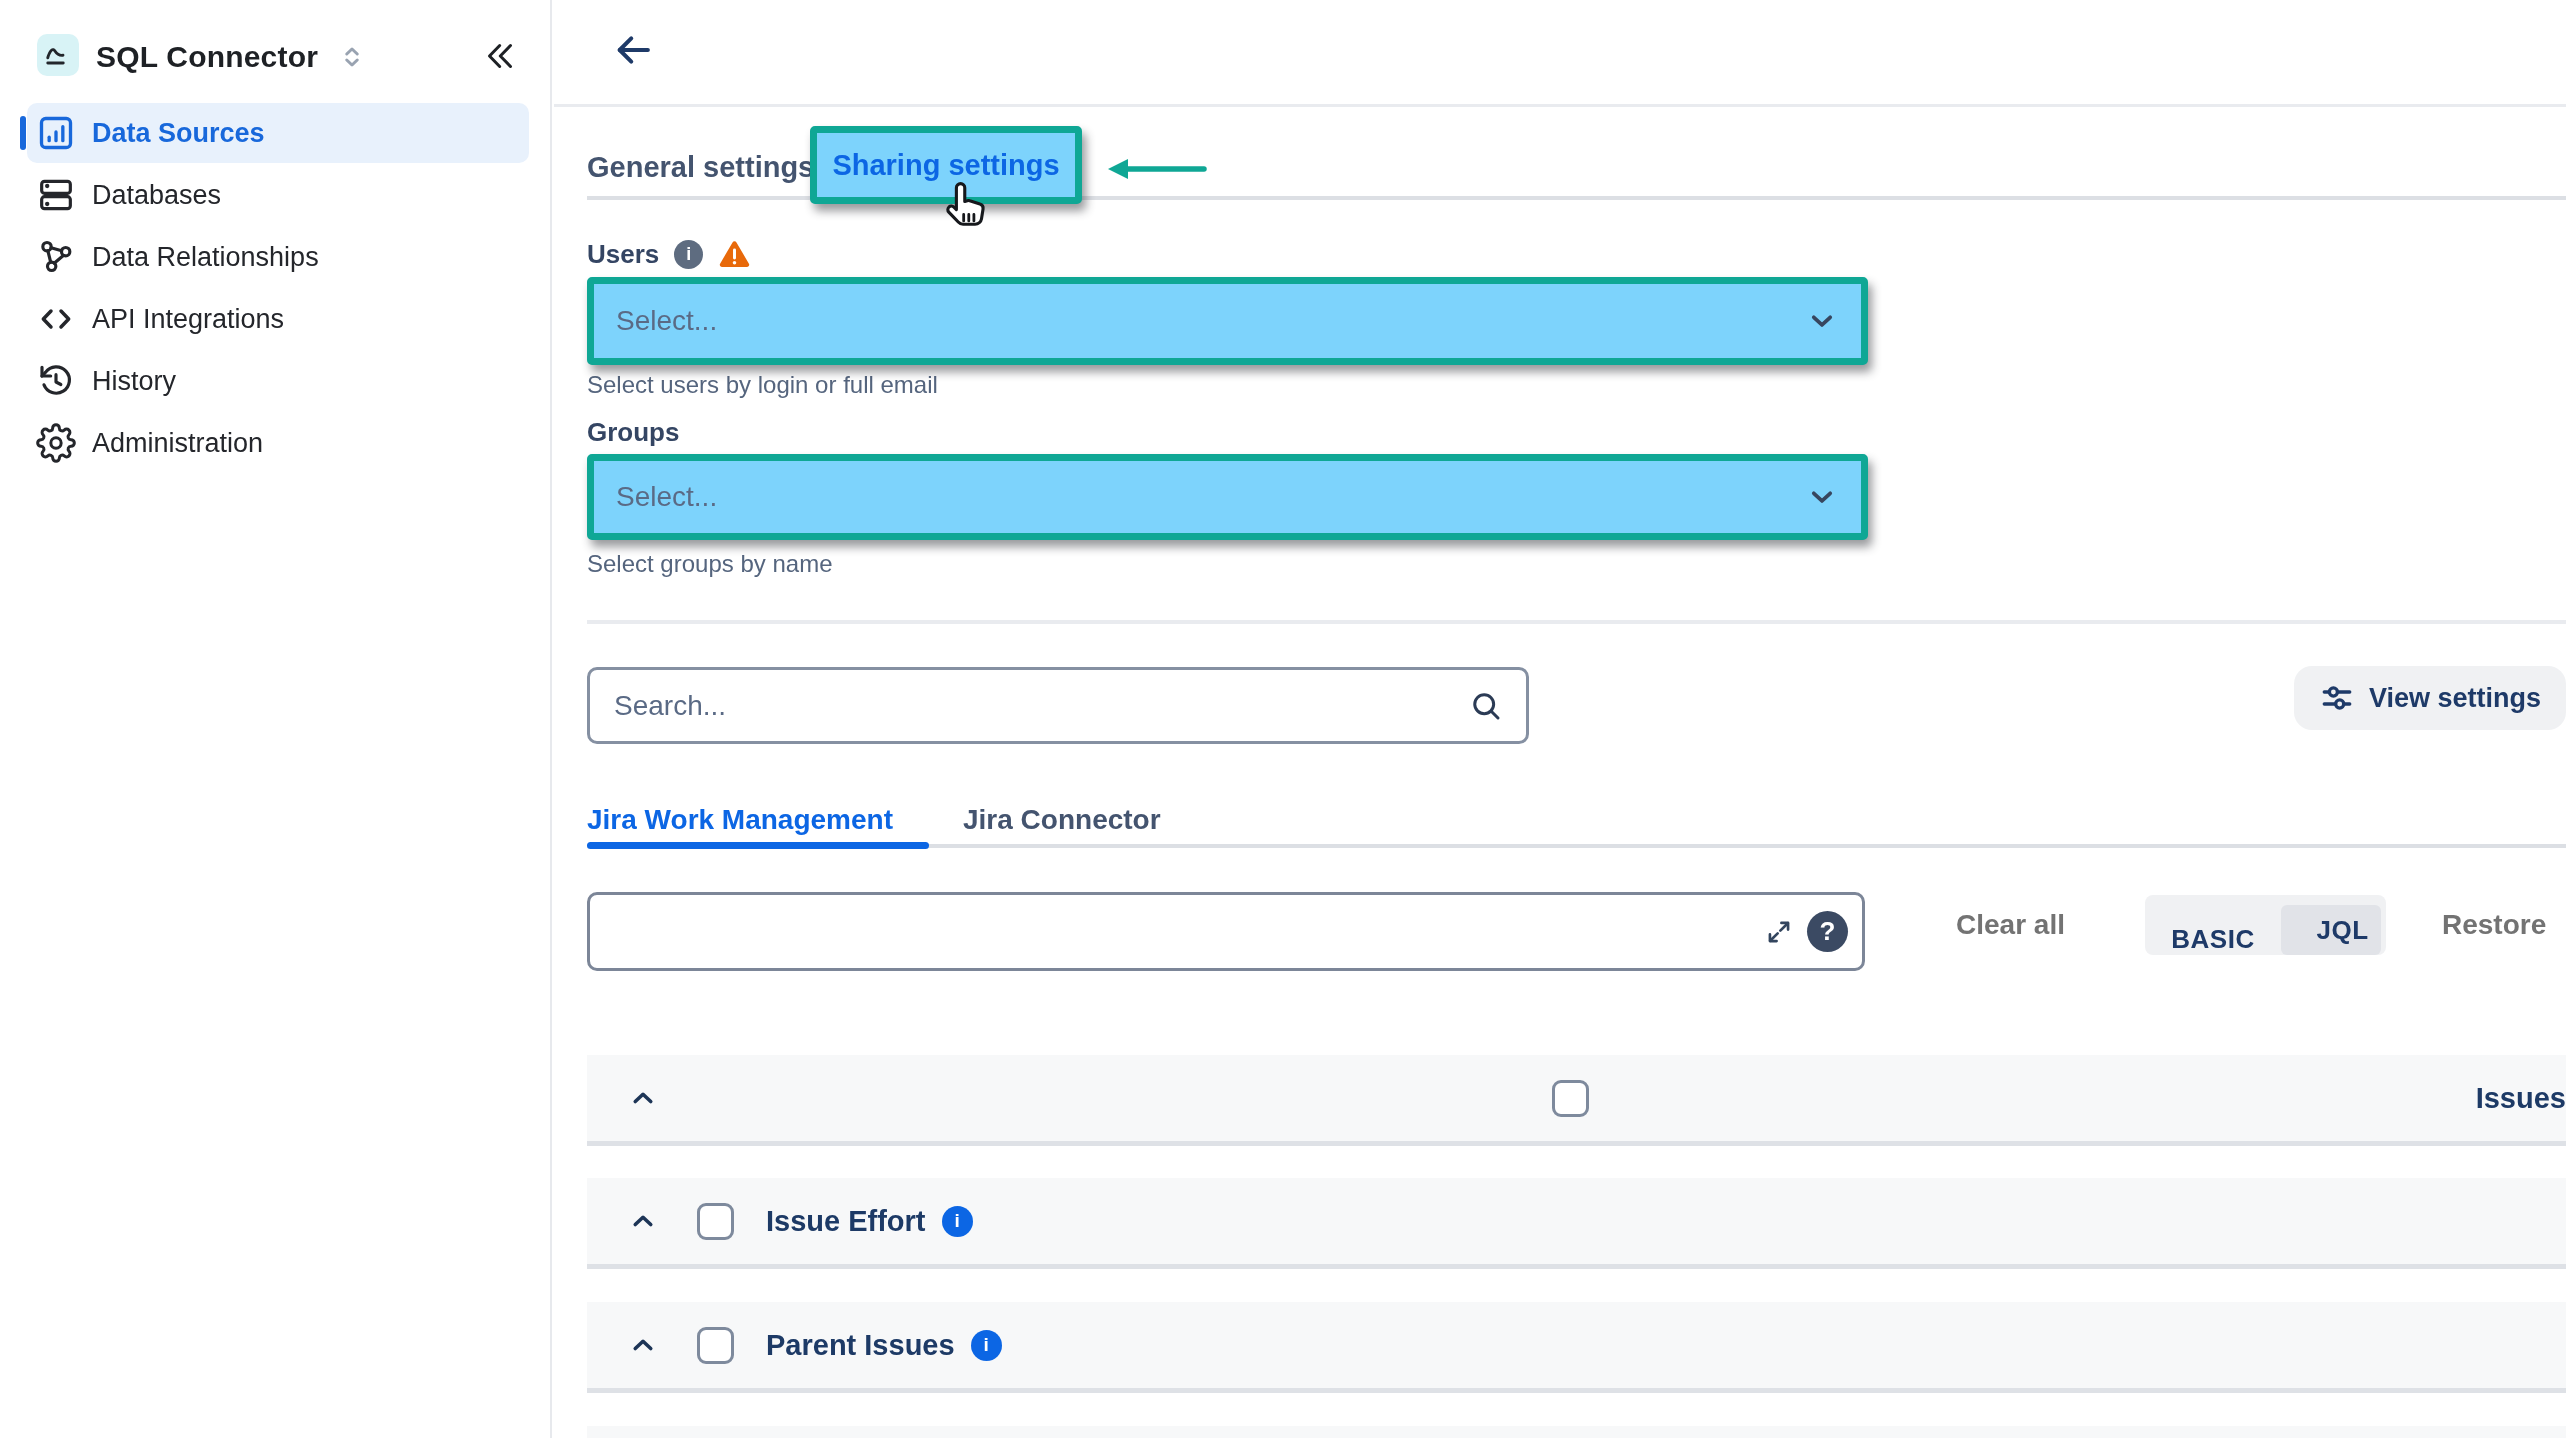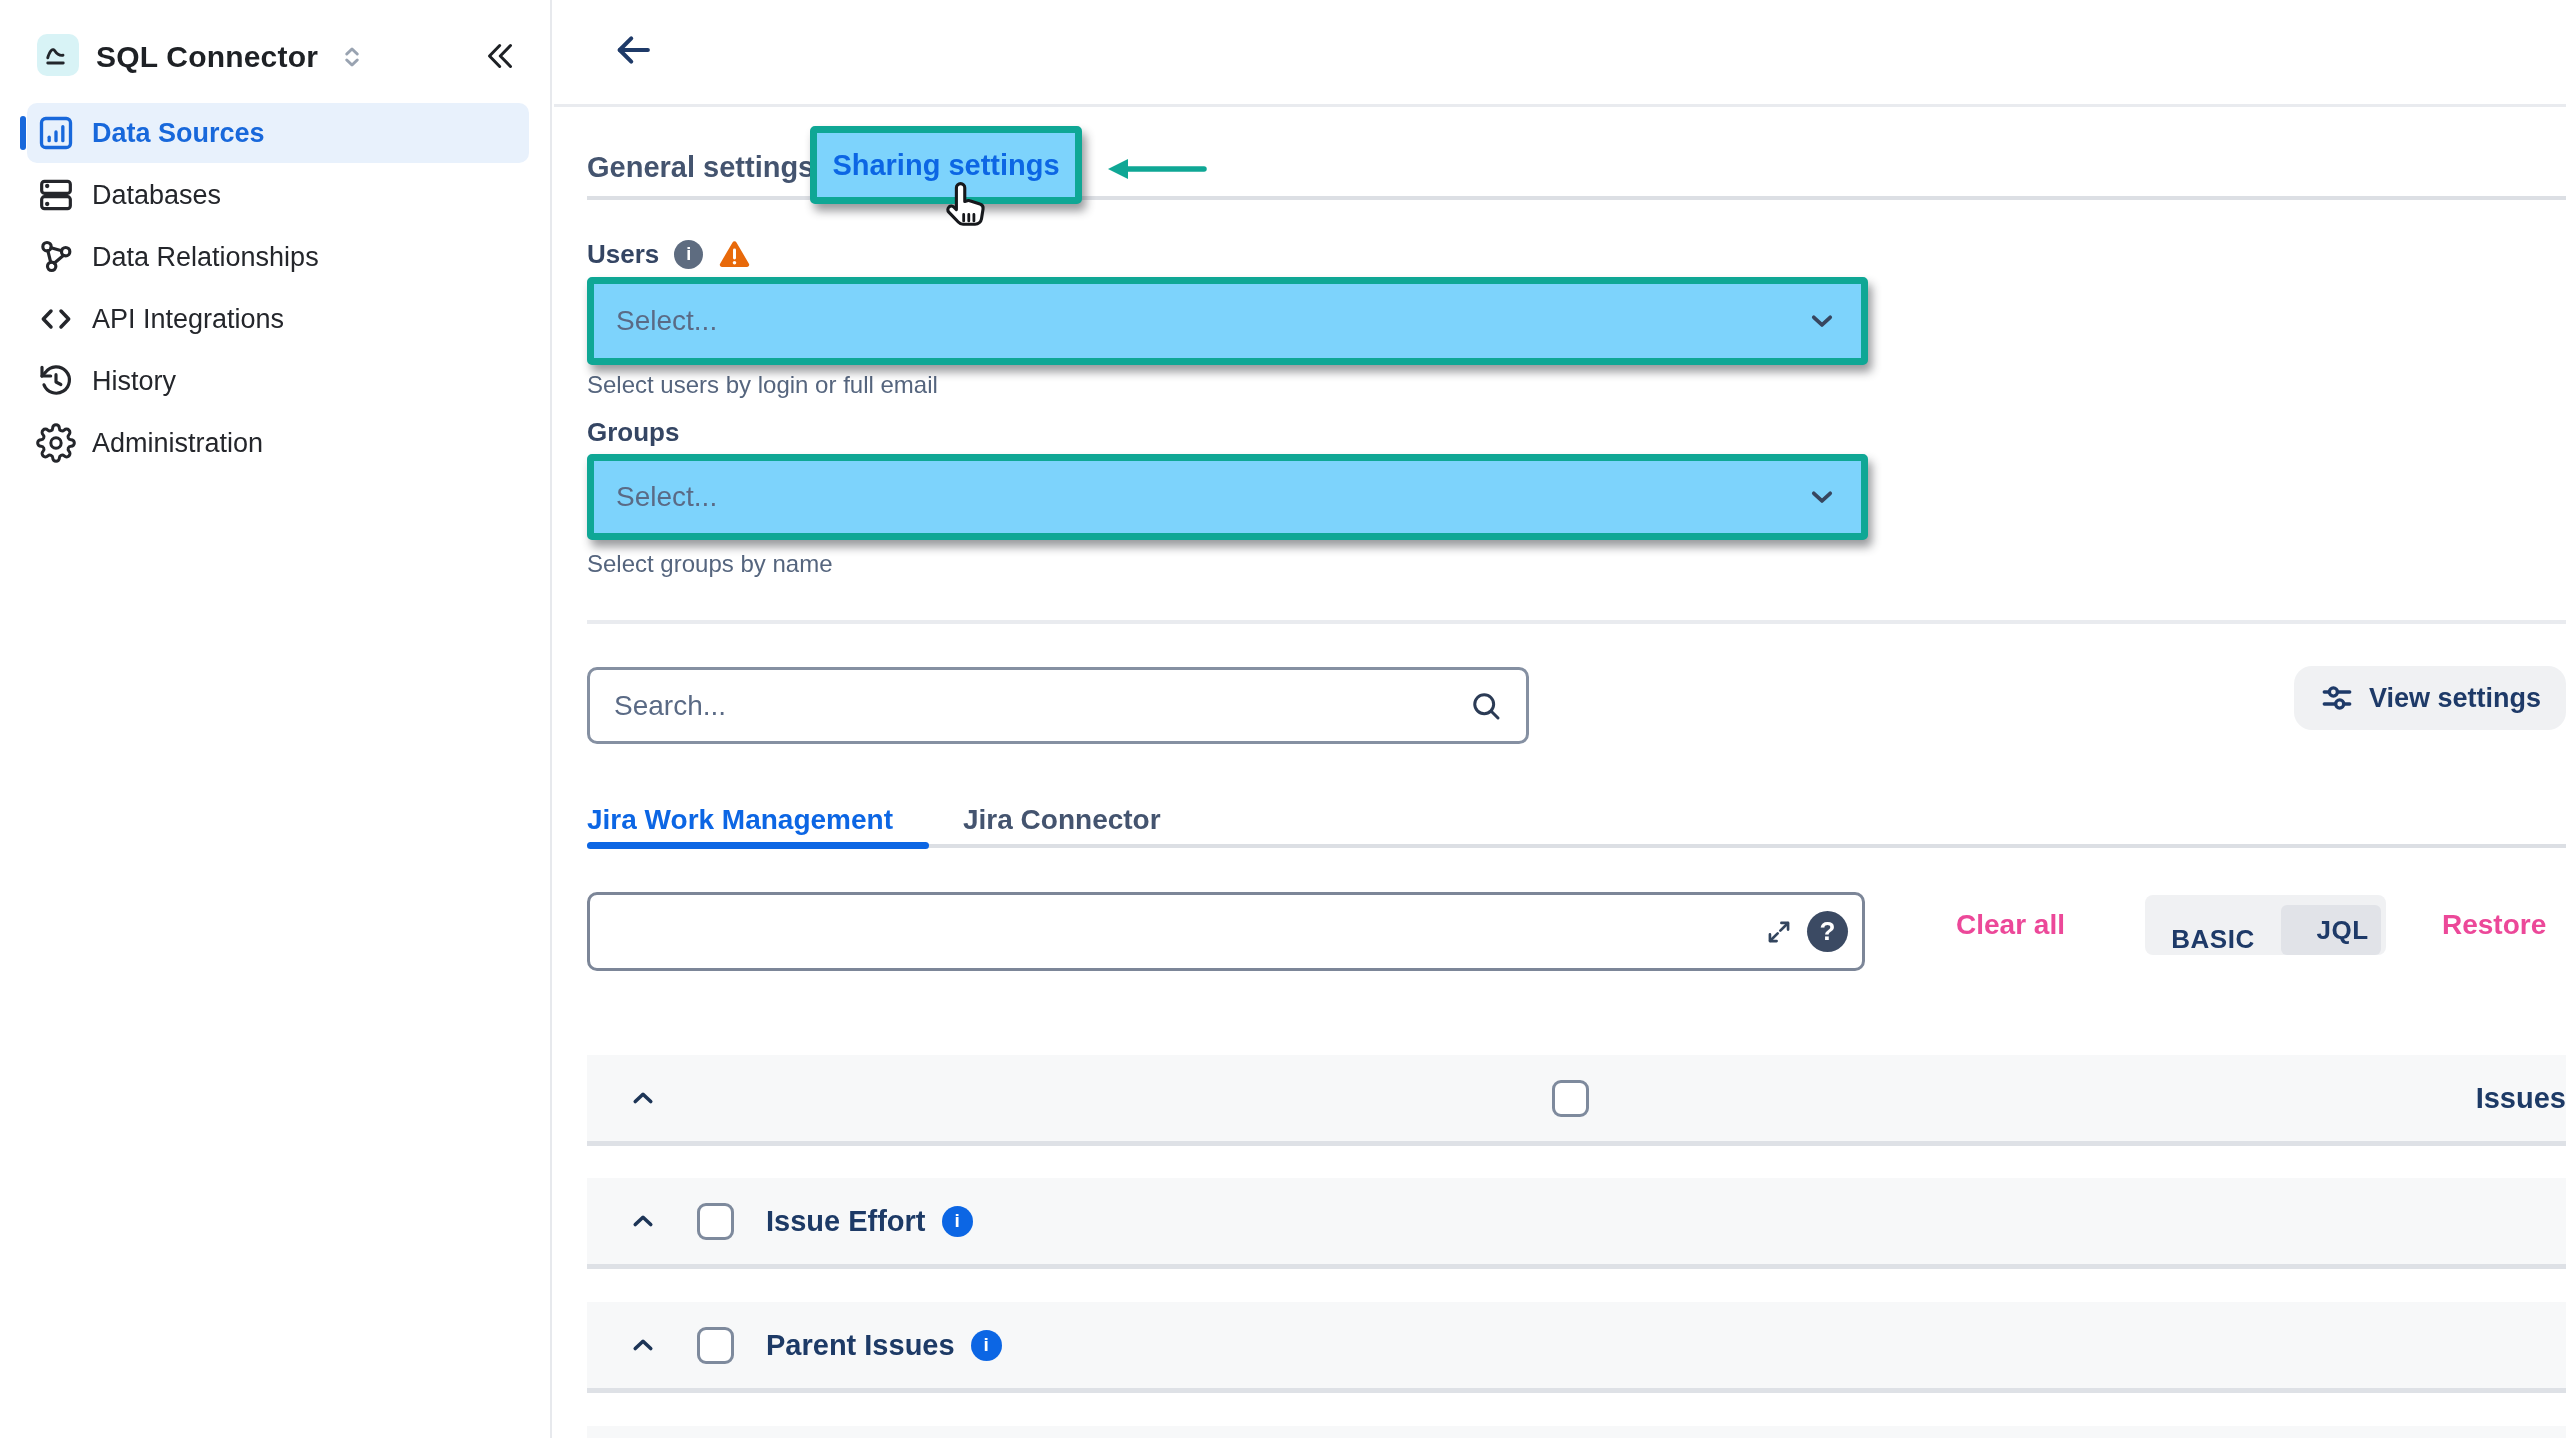--- a/index.html
+++ b/index.html
@@ -66,21 +66,21 @@
   .ptab-active{left:33px;color:#0C66E4;}
   .ptab-idle{left:409px;color:#44546F;}
   .ptrack{position:absolute;left:33px;top:844px;width:1979px;height:4px;background:#DCDFE4;}
   .pblue{position:absolute;left:33px;top:842px;width:342px;height:7px;border-radius:4px;background:#0C66E4;z-index:1;}
 
   
   .jql-box{position:absolute;left:33px;top:892px;width:1278px;height:79px;border:3px solid #7C8698;border-radius:10px;background:#fff;cursor:text;}
   .jql-icons{position:absolute;right:14px;top:0;height:73px;display:flex;align-items:center;gap:12px;}
   .jql-icons svg{width:32px;height:32px;color:#33455E;cursor:pointer;}
   .help-badge{width:41px;height:41px;border-radius:50%;background:#3B4A63;color:#fff;font-size:26px;font-weight:700;display:flex;align-items:center;justify-content:center;cursor:pointer;}
-  .text-btn{position:absolute;top:909px;font-size:28px;font-weight:600;color:#ec4899;cursor:pointer;}
+  .text-btn{position:absolute;top:909px;font-size:28px;font-weight:600;color:#737373;cursor:pointer;}
   .clear-all{left:1402px;}
   .restore{left:1888px;}
   .segment{position:absolute;left:1591px;top:895px;width:241px;height:60px;background:#F0F1F3;border-radius:8px;display:flex;align-items:flex-end;}
   .seg-basic{flex:1;text-align:center;font-size:26px;font-weight:700;color:#1E3A68;letter-spacing:0.5px;cursor:pointer;}
   .seg-jql{width:100px;height:50px;margin-right:5px;background:#E1E3E8;border-radius:6px;display:flex;align-items:center;justify-content:center;font-size:26px;font-weight:700;color:#1E3A68;letter-spacing:0.5px;cursor:pointer;padding-left:23px;}
 
   
   .section-row{position:absolute;left:33px;width:1979px;height:91px;background:#F7F8F9;border-bottom:5px solid #DEE1E6;display:flex;align-items:center;padding-left:40px;gap:0;}
   .row-chevron{width:32px;height:32px;color:#1D3557;cursor:pointer;flex:0 0 auto;}
   .row-checkbox{width:37px;height:37px;border:3px solid #7E8A9D;border-radius:9px;background:#fff;margin-left:38px;cursor:pointer;flex:0 0 auto;}

